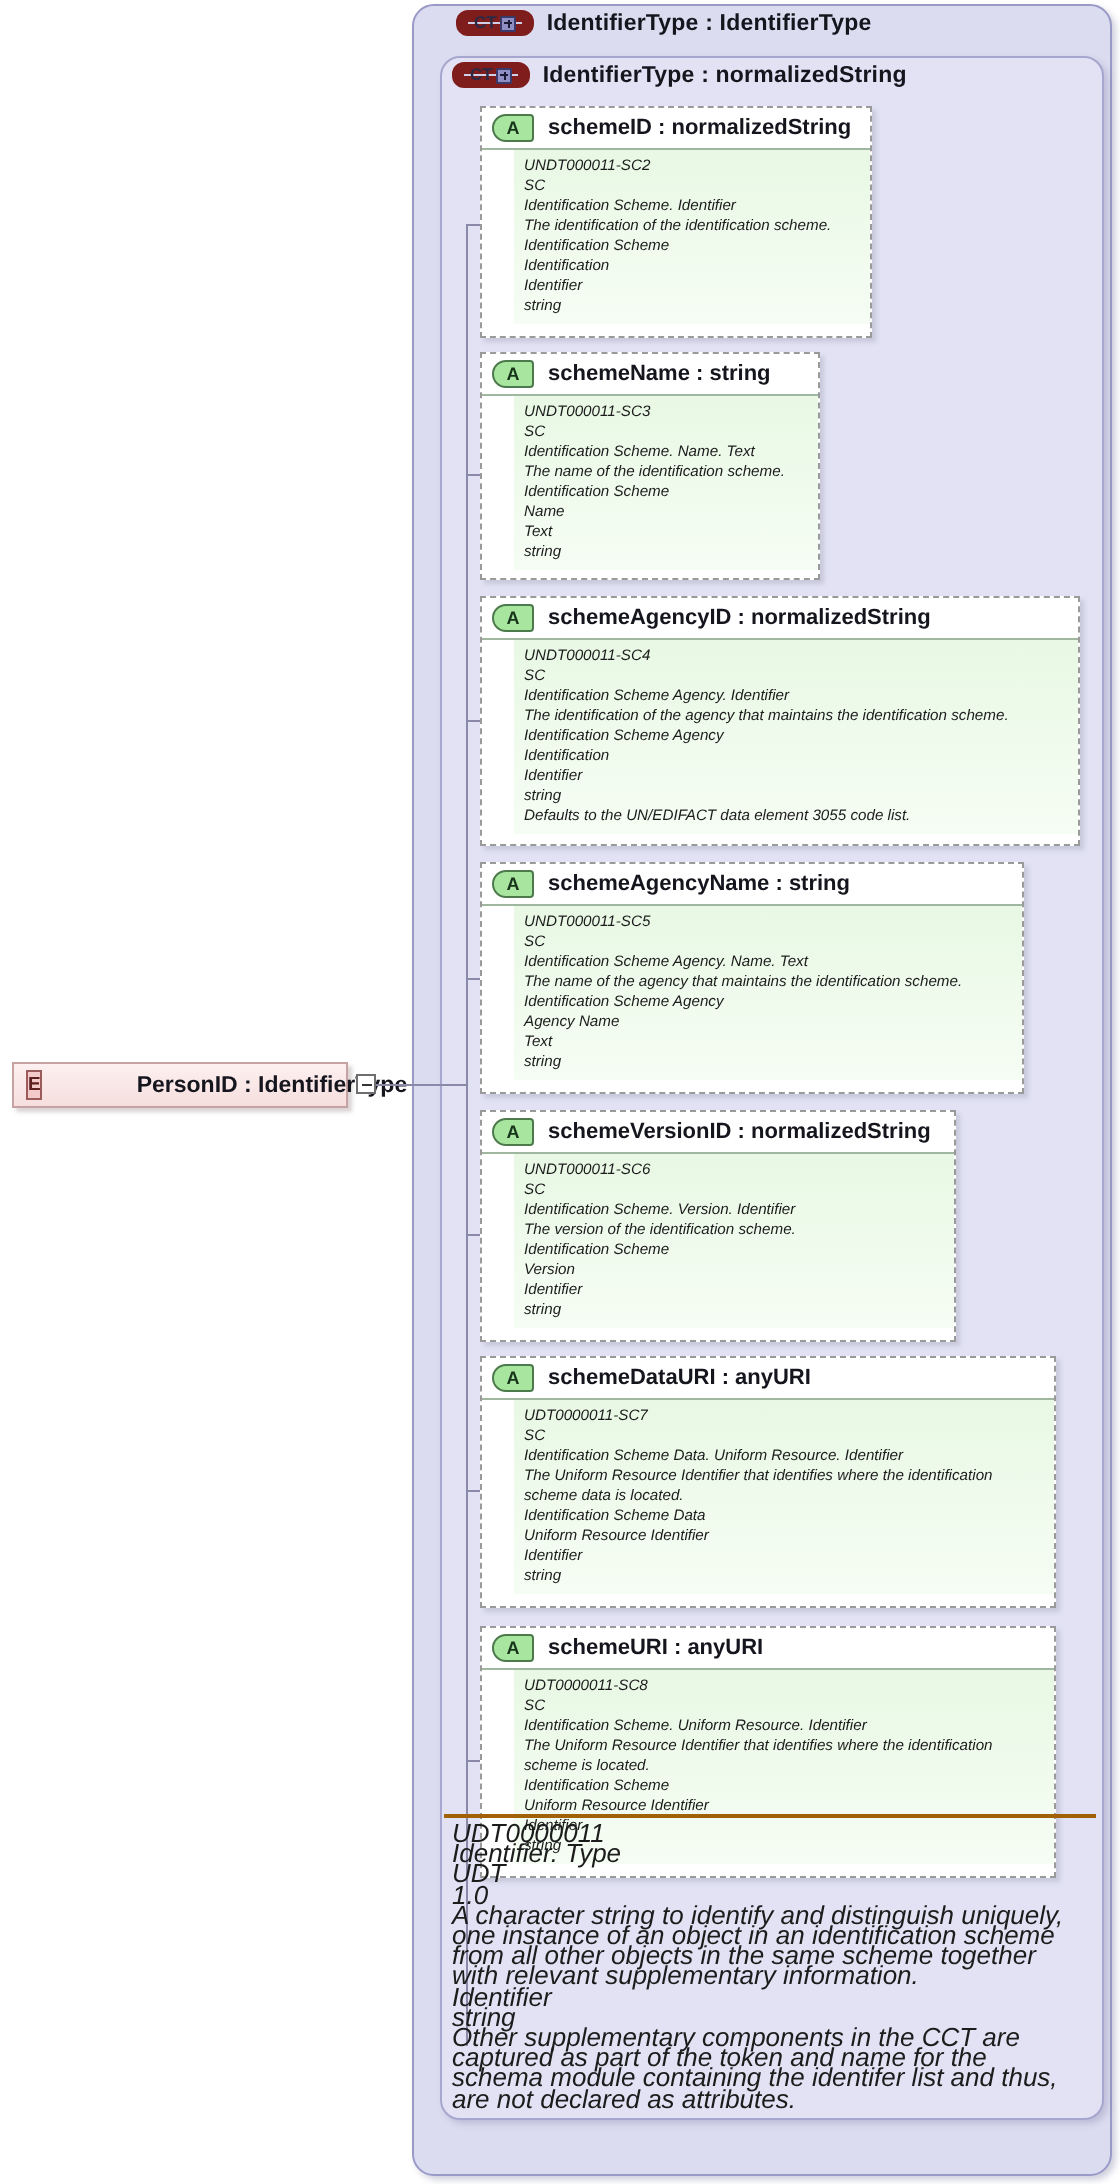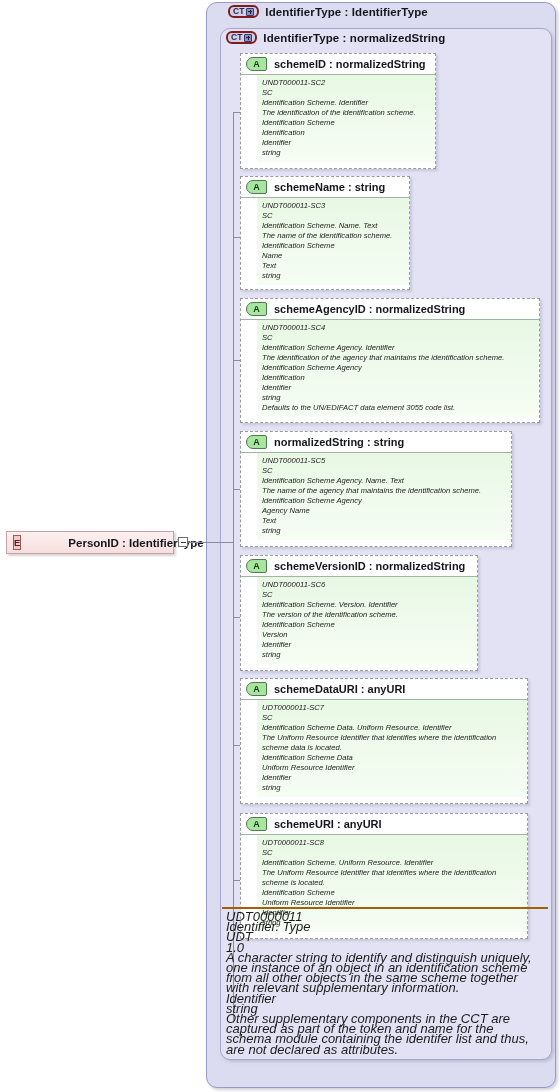--- a/index.html
+++ b/index.html
@@ -26,21 +26,21 @@
 
   
   .hdr{position:absolute;display:flex;align-items:center;gap:6px;z-index:6;}
   .hdr .title{
     font-size:11.5px;font-weight:bold;color:#15151e;white-space:nowrap;
     letter-spacing:.1px;
     text-align:right;
   }
   .ct-badge{
     display:inline-flex;align-items:center;gap:2px;
-    background:#cfcfe8;border:2px solid #7f1d1d;border-radius:6px;
+    background:#cfcfe8;border:6px solid #7f1d1d;border-radius:6px;
     padding:0 3px 0 3px;height:13px;box-sizing:border-box;
   }
   .ct-badge .lbl{font-size:8.5px;font-weight:bold;color:#2a2a45;line-height:11px;}
   .plusbox{
     width:8px;height:8px;box-sizing:border-box;
     border:1px solid #3a3a6a;background:#8f8fc4;border-radius:1px;
     position:relative;display:inline-block;
   }
   .plusbox:before,.plusbox:after{
     content:"";position:absolute;background:#1b1b35;
@@ -209,21 +209,21 @@
     <div>Identification</div>
     <div>Identifier</div>
     <div>string</div>
     <div>Defaults to the UN/EDIFACT data element 3055 code list.</div>
   </div>
 </div>
 
 <div class="attr" style="left:240px;top:431px;width:272px;height:116px;">
   <div class="a-head">
     <span class="a-badge">A</span>
-    <span class="a-name">normalizedString : string</span>
+    <span class="a-name">schemeAgencyName : string</span>
   </div>
   <div class="a-body">
     <div>UNDT000011-SC5</div>
     <div>SC</div>
     <div>Identification Scheme Agency. Name. Text</div>
     <div>The name of the agency that maintains the identification scheme.</div>
     <div>Identification Scheme Agency</div>
     <div>Agency Name</div>
     <div>Text</div>
     <div>string</div>

